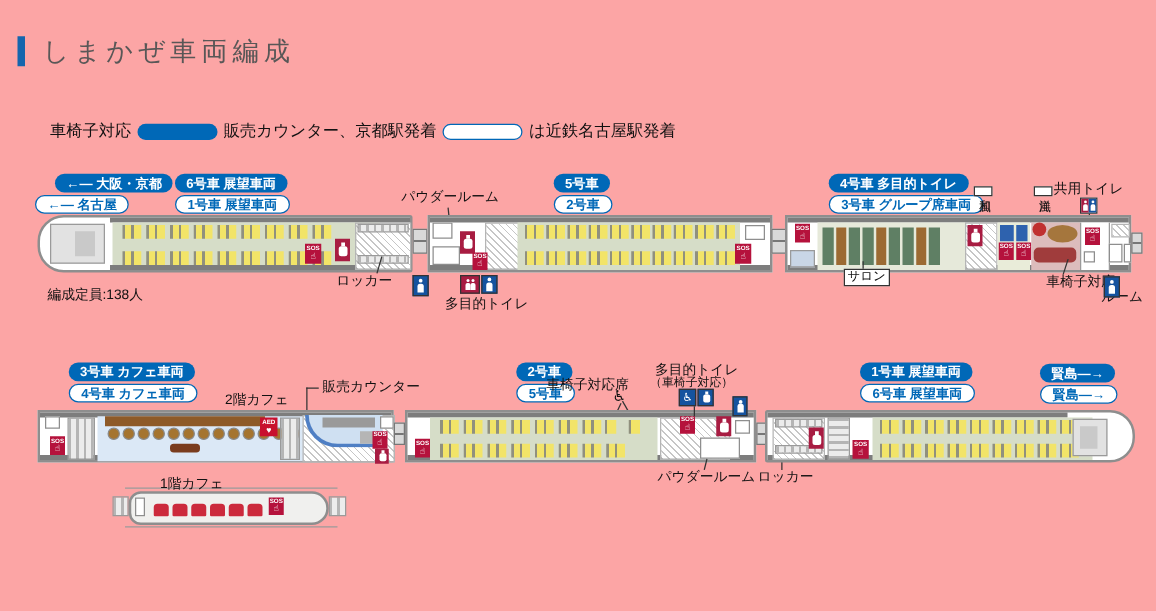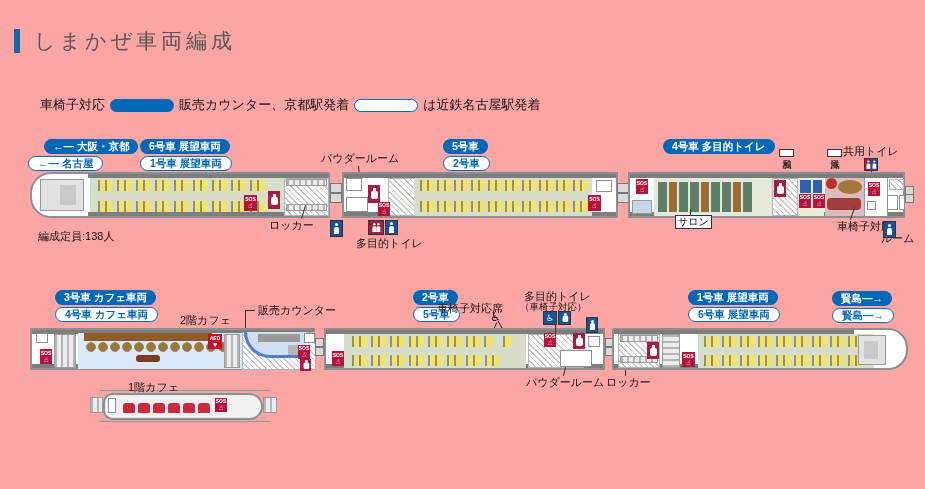--- a/index.html
+++ b/index.html
@@ -82,20 +82,21 @@
     <span>は近鉄名古屋駅発着</span>
   </div>
 
   <span class="pill f" style="left:44px;top:139px">←― 大阪・京都</span>
   <span class="pill o" style="left:28px;top:156px">←― 名古屋</span>
   <span class="pill f" style="left:140px;top:139px">6号車 展望車両</span>
   <span class="pill o" style="left:140px;top:156px">1号車 展望車両</span>
   <span class="pill f" style="left:443px;top:139px">5号車</span>
   <span class="pill o" style="left:443px;top:156px">2号車</span>
   <span class="pill f" style="left:663px;top:139px">4号車 多目的トイレ</span>
+  <span class="pill o" style="left:663px;top:156px">3号車 グループ席車両</span>
 
   <span class="lb" style="left:321px;top:152px">パウダールーム</span>
   <span class="ln" style="left:359px;top:166px;height:20px;transform:rotate(-6deg)"></span>
   <span class="lb bx vt" style="left:779px;top:149px">和風</span>
   <span class="lb bx vt" style="left:827px;top:149px">洋風</span>
   <span class="lb" style="left:843px;top:145px">共用トイレ</span>
   <span class="ic bd" style="left:864px;top:158px;width:14px;height:13px;padding:0;background:#fff;gap:0">
       <span style="background:#a81c42;width:7px;height:11px;display:flex;align-items:center;justify-content:center">
         <span class="pn" style="transform:scale(.75)"></span>
       </span>

